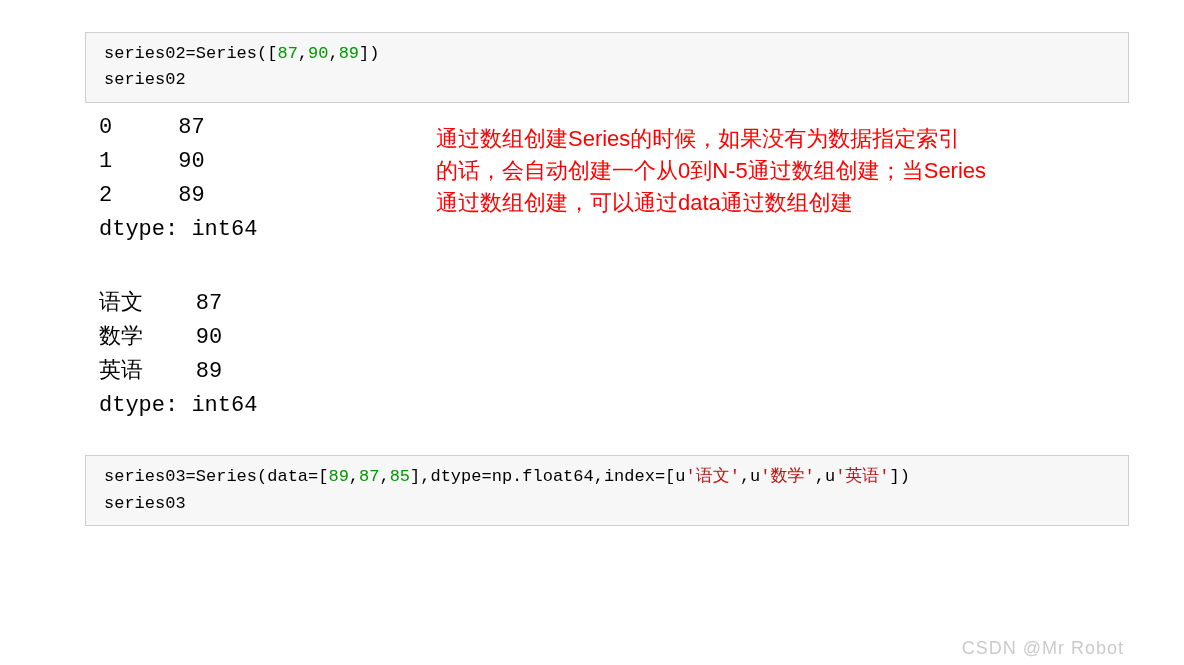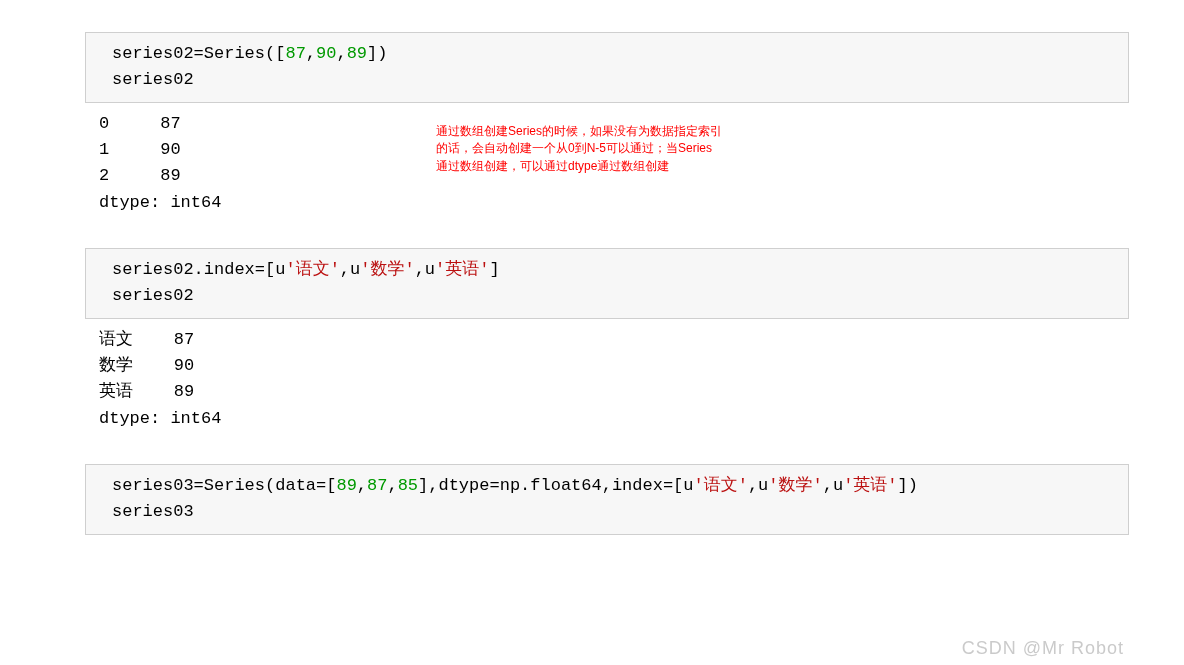--- a/index.html
+++ b/index.html
@@ -13,46 +13,46 @@
     height: 665px;
     position: relative;
   }
   .block {
     margin-left: 85px;
     margin-right: 55px;
   }
   .code-cell {
     background: #f7f7f7;
     border: 1px solid #cfcfcf;
-    padding: 8px 26px;
+    padding: 8px 18px;
     font-family: "Courier New", monospace;
     font-size: 17px;
     line-height: 1.55;
     color: #000;
     white-space: pre;
   }
   .output-cell {
     padding: 8px 14px 14px 14px;
     font-family: "Courier New", monospace;
-    font-size: 17px;
+    font-size: 22px;
     line-height: 1.55;
     color: #000;
     white-space: pre;
     position: relative;
   }
   .tok-num { color: #009900; }
   .tok-str { color: #bb1111; }
   .tok-plain { color: #000; } 
   .annotation {
     position: absolute;
     left: 436px;
     top: 123px;
     color: #ff0000;
     font-family: "Microsoft YaHei", "微软雅黑", Arial, sans-serif;
-    font-size: 12px;
+    font-size: 22px;
     line-height: 1.45;
     white-space: nowrap;
   }
   .watermark {
     position: absolute;
     right: 60px;
     bottom: 6px;
     color: rgba(150,150,150,0.5);
     font-family: Arial, sans-serif;
     font-size: 18px;
@@ -69,29 +69,27 @@
   <div class="code-cell"><span class="tok-plain">series02=Series([</span><span class="tok-num">87</span><span class="tok-plain">,</span><span class="tok-num">90</span><span class="tok-plain">,</span><span class="tok-num">89</span><span class="tok-plain">])</span>
 <span class="tok-plain">series02</span></div>
   <div class="output-cell">0     87
 1     90
 2     89
 dtype: int64</div>
 </div>
 
 <div class="annotation">
 <span><span>通过数组创建</span><span>Series</span><span>的时候，如果没有为数据指定索引</span></span><br>
-<span><span>的话，会自动创建一个从</span><span>0</span><span>到</span><span>N-5</span><span>可以通过；当</span><span>Series</span></span><br>
-<span><span>通过数组创建，可以通过</span><span>dtype</span><span>通过数组创建</span></span>
+<span><span>的话，会自动创建一个从</span><span>0</span><span>到</span><span>N-5</span><span>通过数组创建；当</span><span>Series</span></span><br>
+<span><span>通过数组创建，可以通过</span><span>data</span><span>通过数组创建</span></span>
 </div>
 
 <div class="spacer"></div>
 
 <div class="block">
-  <div class="code-cell"><span class="tok-plain">series02.index=[u</span><span class="tok-str">'语文'</span><span class="tok-plain">,u</span><span class="tok-str">'数学'</span><span class="tok-plain">,u</span><span class="tok-str">'英语'</span><span class="tok-plain">]</span>
-<span class="tok-plain">series02</span></div>
   <div class="output-cell">语文    87
 数学    90
 英语    89
 dtype: int64</div>
 </div>
 
 <div class="spacer"></div>
 
 <div class="block">
   <div class="code-cell"><span class="tok-plain">series03=Series(data=[</span><span class="tok-num">89</span><span class="tok-plain">,</span><span class="tok-num">87</span><span class="tok-plain">,</span><span class="tok-num">85</span><span class="tok-plain">],dtype=np.float64,index=[u</span><span class="tok-str">'语文'</span><span class="tok-plain">,u</span><span class="tok-str">'数学'</span><span class="tok-plain">,u</span><span class="tok-str">'英语'</span><span class="tok-plain">])</span>

